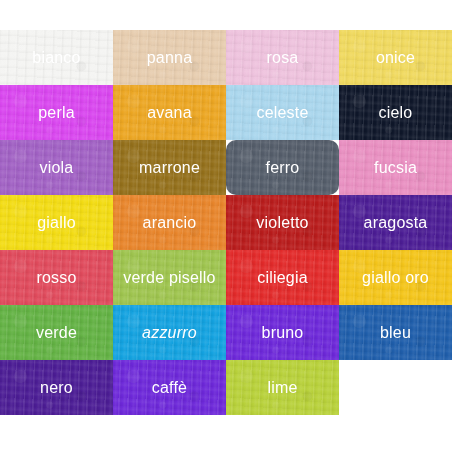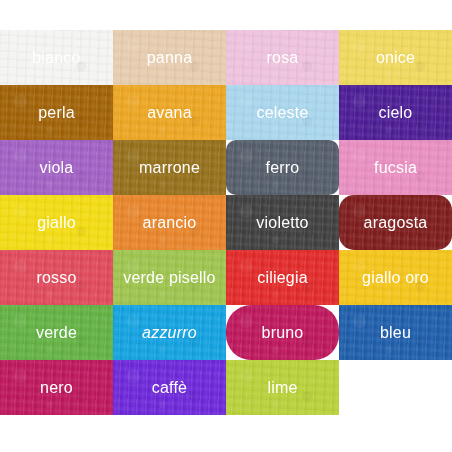--- a/index.html
+++ b/index.html
@@ -96,81 +96,81 @@
       </div>
       <div class="swatch-cell" style="background-color: rgb(231, 205, 175);">
         <span class="swatch-label">panna</span>
       </div>
       <div class="swatch-cell" style="background-color: rgb(238, 194, 221);">
         <span class="swatch-label">rosa</span>
       </div>
       <div class="swatch-cell" style="background-color: rgb(240, 217, 94);">
         <span class="swatch-label">onice</span>
       </div>
-      <div class="swatch-cell" style="background-color: #a16207;">
+      <div class="swatch-cell" style="background-color: #d946ef;">
         <span class="swatch-label">perla</span>
       </div>
       <div class="swatch-cell" style="background-color: rgb(236, 166, 34);">
         <span class="swatch-label">avana</span>
       </div>
       <div class="swatch-cell" style="background-color: rgb(169, 214, 237);">
         <span class="swatch-label">celeste</span>
       </div>
-      <div class="swatch-cell" style="background-color: #4c1d95;">
+      <div class="swatch-cell" style="background-color: #0f172a;">
         <span class="swatch-label">cielo</span>
       </div>
       <div class="swatch-cell" style="background-color: rgb(161, 97, 196);">
         <span class="swatch-label">viola</span>
       </div>
       <div class="swatch-cell" style="background-color: rgb(148, 112, 27);">
         <span class="swatch-label">marrone</span>
       </div>
       <div class="swatch-cell" style="background-color: rgb(85, 94, 107); border-radius: 10px;">
         <span class="swatch-label">ferro</span>
       </div>
       <div class="swatch-cell" style="background-color: rgb(233, 143, 193);">
         <span class="swatch-label">fucsia</span>
       </div>
       <div class="swatch-cell" style="background-color: rgb(243, 220, 19);">
         <span class="swatch-label">giallo</span>
       </div>
       <div class="swatch-cell" style="background-color: rgb(232, 133, 43);">
         <span class="swatch-label">arancio</span>
       </div>
-      <div class="swatch-cell" style="background-color: #404040; justify-content: center;">
+      <div class="swatch-cell" style="background-color: #b91c1c; justify-content: center;">
         <span class="swatch-label">violetto</span>
       </div>
-      <div class="swatch-cell" style="background-color: #7f1d1d; border-radius: 15px;">
+      <div class="swatch-cell" style="background-color: #4c1d95;">
         <span class="swatch-label">aragosta</span>
       </div>
       <div class="swatch-cell" style="background-color: rgb(224, 74, 92);">
         <span class="swatch-label">rosso</span>
       </div>
       <div class="swatch-cell" style="background-color: rgb(158, 196, 78);">
         <span class="swatch-label">verde pisello</span>
       </div>
       <div class="swatch-cell" style="background-color: rgb(226, 42, 42);">
         <span class="swatch-label">ciliegia</span>
       </div>
       <div class="swatch-cell" style="background-color: rgb(244, 197, 26);">
         <span class="swatch-label">giallo oro</span>
       </div>
       <div class="swatch-cell" style="background-color: rgb(99, 178, 68);">
         <span class="swatch-label">verde</span>
       </div>
       <div class="swatch-cell" style="background-color: rgb(19, 162, 224); font-style: italic;">
         <span class="swatch-label">azzurro</span>
       </div>
-      <div class="swatch-cell" style="background-color: #be185d; border-radius: 25px;">
+      <div class="swatch-cell" style="background-color: #6d28d9;">
         <span class="swatch-label">bruno</span>
       </div>
       <div class="swatch-cell" style="background-color: rgb(31, 94, 171);">
         <span class="swatch-label">bleu</span>
       </div>
-      <div class="swatch-cell" style="background-color: #be185d;">
+      <div class="swatch-cell" style="background-color: #4c1d95;">
         <span class="swatch-label">nero</span>
       </div>
       <div class="swatch-cell" style="background-color: #6d28d9;">
         <span class="swatch-label">caffè</span>
       </div>
       <div class="swatch-cell" style="background-color: rgb(184, 209, 58);">
         <span class="swatch-label">lime</span>
       </div>
     </div>
 </div>

